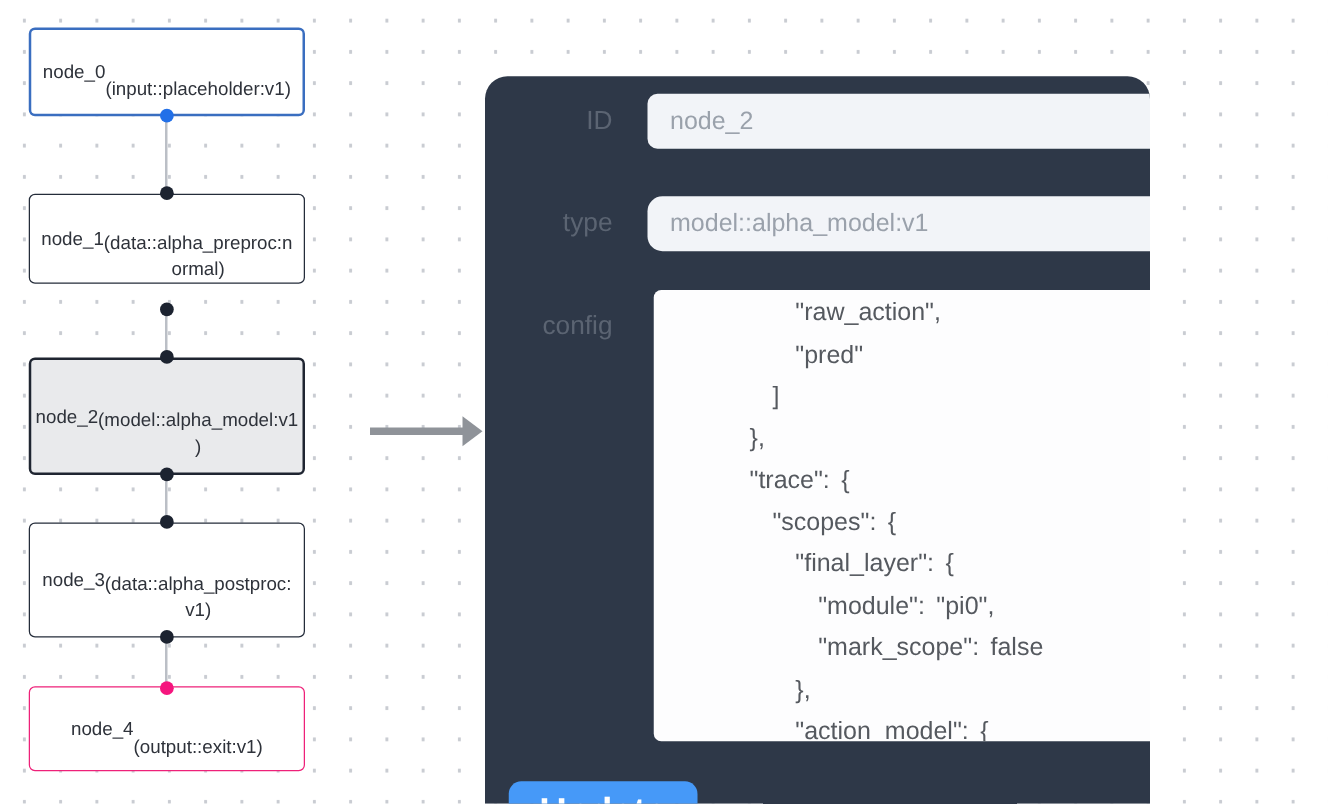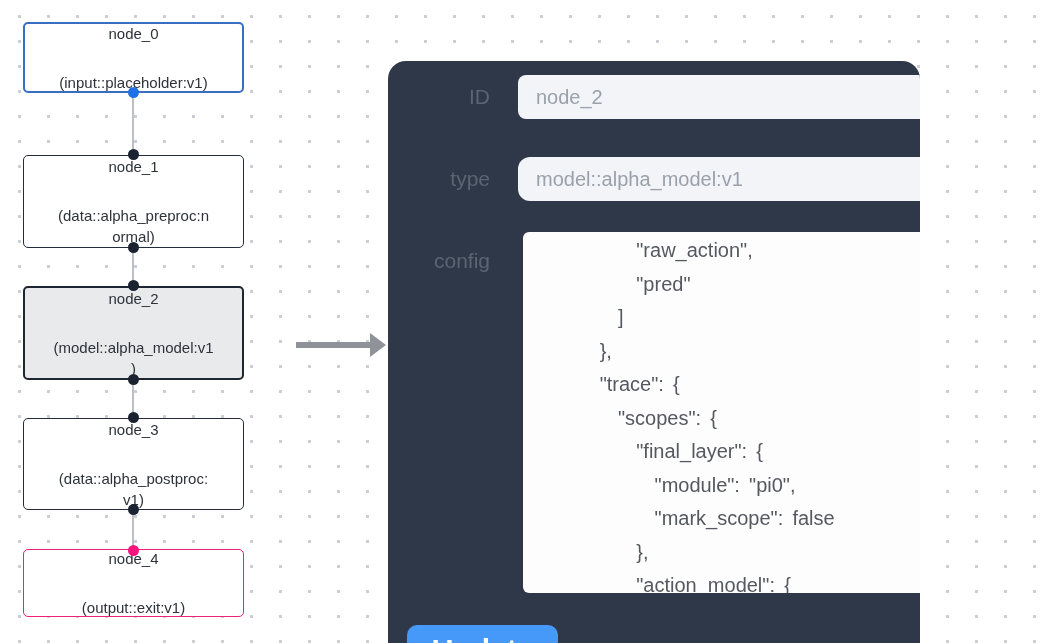--- a/index.html
+++ b/index.html
@@ -11,21 +11,21 @@
     background-image: radial-gradient(circle, #c9ccd2 1.4px, rgba(0,0,0,0) 1.5px);
     background-size: 29px 25px;
     background-position: 5px 4px;
   }
 
   
   .edge { position:absolute; left:132px; width:2px; background:#bbbfc6; z-index:1; }
   .node {
     position:absolute; left:23px; width:221px; z-index:2;
     background:#ffffff; border:1.5px solid #242c3a; border-radius:5px;
-    display:flex; flex-direction:column; align-items:center; justify-content:center;
+    display:flex; flex-direction:row; align-items:center; justify-content:center;
     text-align:center; color:#2e323a; font-size:15px; line-height:21px;
   }
   .node .sub { white-space:pre-line;margin-top:28px; }
   .node.v-input   { border:2px solid #3a6ec0; }
   .node.v-selected{ border:2.5px solid #1f2531; background:#e9eaec; }
   .node.v-output  { border:1.5px solid #ee2179; }
   .handle {
     position:absolute; width:11px; height:11px; border-radius:50%;
     background:#1c2330; z-index:3;
   }
@@ -97,21 +97,21 @@
 
   <div class="edge" style="top:93px;height:62px"></div>
   <div class="edge" style="top:248px;height:38px"></div>
   <div class="edge" style="top:380px;height:38px"></div>
   <div class="edge" style="top:510px;height:40px"></div>
 
   <div class="node v-input" style="top:22px;height:71px">
     <div>node_0</div>
     <div class="sub">(input::placeholder:v1)</div>
   </div>
-  <div class="node" style="top:155px;height:93px">
+  <div class="node" style="top:155px;height:72px">
     <div>node_1</div>
     <div class="sub">(data::alpha_preproc:n
 ormal)</div>
   </div>
   <div class="node v-selected" style="top:286px;height:94px">
     <div>node_2</div>
     <div class="sub">(model::alpha_model:v1
 )</div>
   </div>
   <div class="node" style="top:418px;height:92px">

